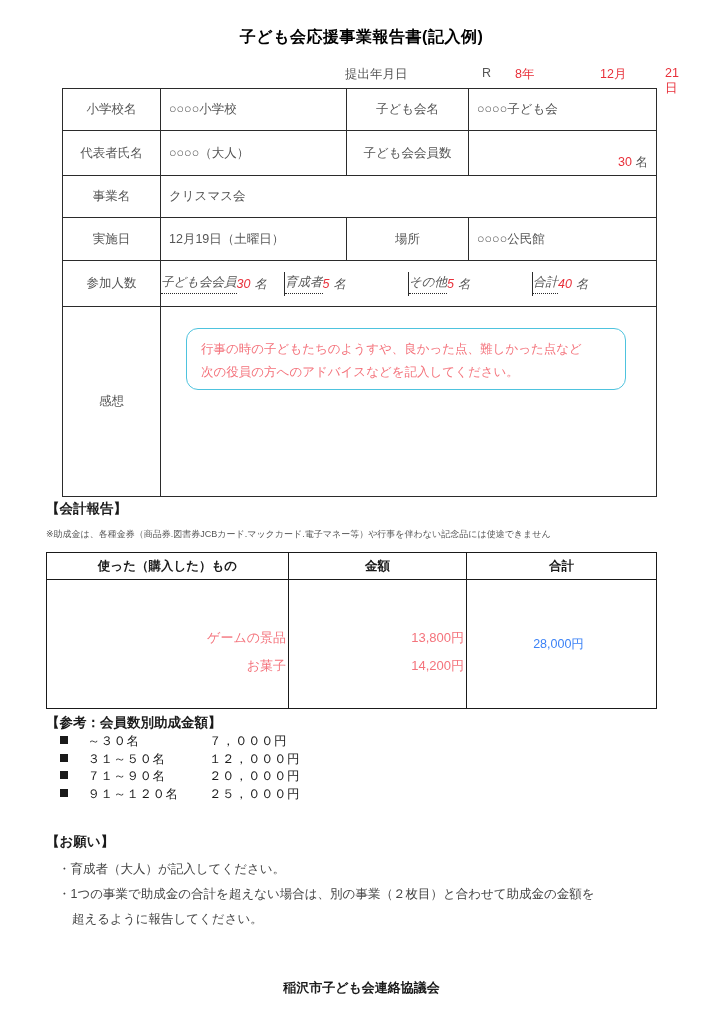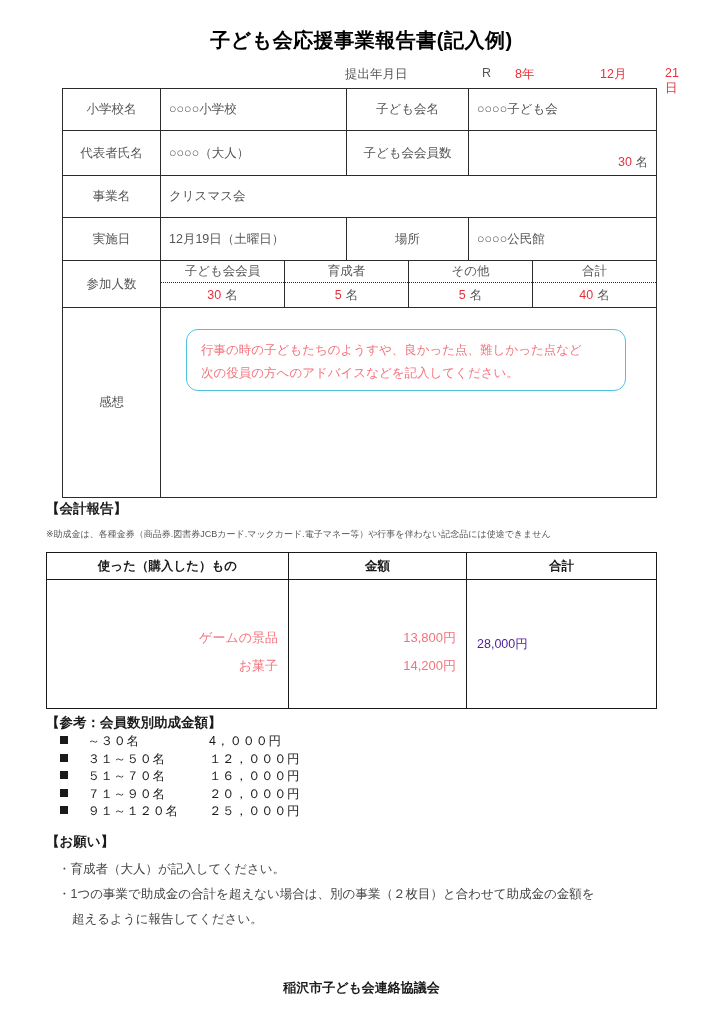--- a/index.html
+++ b/index.html
@@ -21,21 +21,21 @@
     width: 723px;
     height: 1024px;
   }
 
   
   .doc-title {
     position: absolute;
     left: 0; top: 27px;
     width: 723px;
     text-align: center;
-    font-size: 20px;
+    font-size: 16px;
     font-weight: bold;
     letter-spacing: 0.5px;
     color: #000000;
   }
 
   
   .submit-line {
     position: absolute;
     left: 160px; top: 66px;
     width: 495px;
@@ -96,21 +96,22 @@
   .part-label-cell { text-align: center; }
   .part-wrap {
     display: flex;
     width: 100%;
     height: 100%;
   }
   .part-col {
     flex: 1 1 0;
     border-right: 1px solid #2b2b2b;
     display: flex;
-    flex-direction: column;
+    flex-direction: row;
+    font-style: italic;
   }
   .part-col:last-child { border-right: none; }
   .part-head {
     height: 21px;
     line-height: 21px;
     text-align: center;
     font-size: 12.5px;
     color: #555555;
     border-bottom: 1px dotted #2b2b2b;
   }
@@ -156,21 +157,21 @@
   }
 
   
   #acct-table {
     left: 46px; top: 552px;
     width: 610px;
   }
   #acct-table td, #acct-table th {
     border: 1px solid #1a1a1a;
     font-size: 12.5px;
-    padding: 0 10px;
+    padding: 0 2px;
   }
   #acct-table th {
     height: 26px;
     font-weight: bold;
     color: #1a1a1a;
     text-align: center;
   }
   .acct-items {
     height: 128px;
     vertical-align: top;
@@ -183,23 +184,23 @@
     font-size: 13px;
     text-align: right;
   }
   .acct-items .spacer { height: 44px; }
   .acct-amounts {
     text-align: right;
     vertical-align: top;
     color: #f4737c;
   }
   .acct-total {
-    text-align: left;
+    text-align: center;
     vertical-align: middle;
-    color: #4c1d95;
+    color: #3b82f6;
     font-size: 14px;
     padding-right: 8px !important;
   }
 
   
   .ref-list {
     position: absolute;
     left: 60px; top: 733px;
     font-size: 12.5px;
     color: #1a1a1a;
@@ -401,31 +402,26 @@
         <td class="acct-total">28,000円</td>
       </tr>
     </tbody>
   </table>
 
   <div class="sec-head" style="left:46px; top:714px;">【参考：会員数別助成金額】</div>
   <div class="ref-list">
     <div class="ref-row">
       <span class="ref-bullet"></span>
       <span class="ref-range">～３０名</span>
-      <span class="ref-amount">4，０００円</span>
+      <span class="ref-amount">７，０００円</span>
     </div>
     <div class="ref-row">
       <span class="ref-bullet"></span>
       <span class="ref-range">３１～５０名</span>
       <span class="ref-amount">１２，０００円</span>
-    </div>
-    <div class="ref-row">
-      <span class="ref-bullet"></span>
-      <span class="ref-range">５１～７０名</span>
-      <span class="ref-amount">１６，０００円</span>
     </div>
     <div class="ref-row">
       <span class="ref-bullet"></span>
       <span class="ref-range">７１～９０名</span>
       <span class="ref-amount">２０，０００円</span>
     </div>
     <div class="ref-row">
       <span class="ref-bullet"></span>
       <span class="ref-range">９１～１２０名</span>
       <span class="ref-amount">２５，０００円</span>

